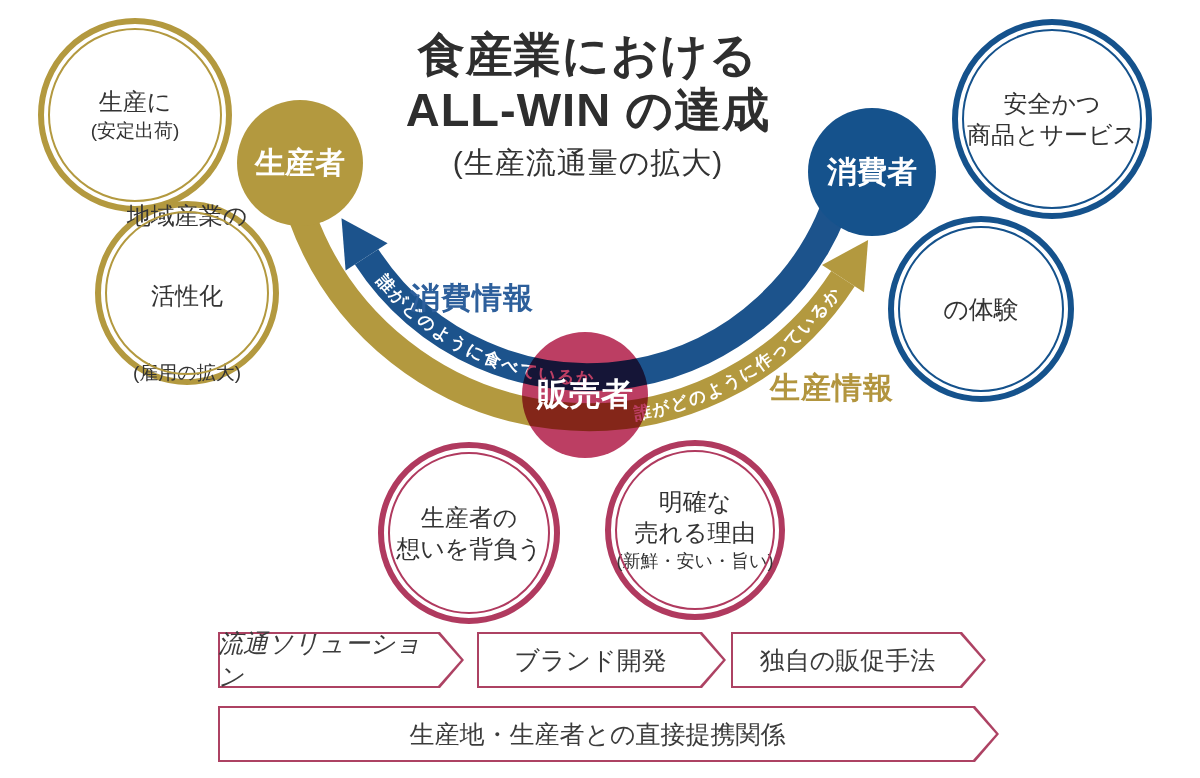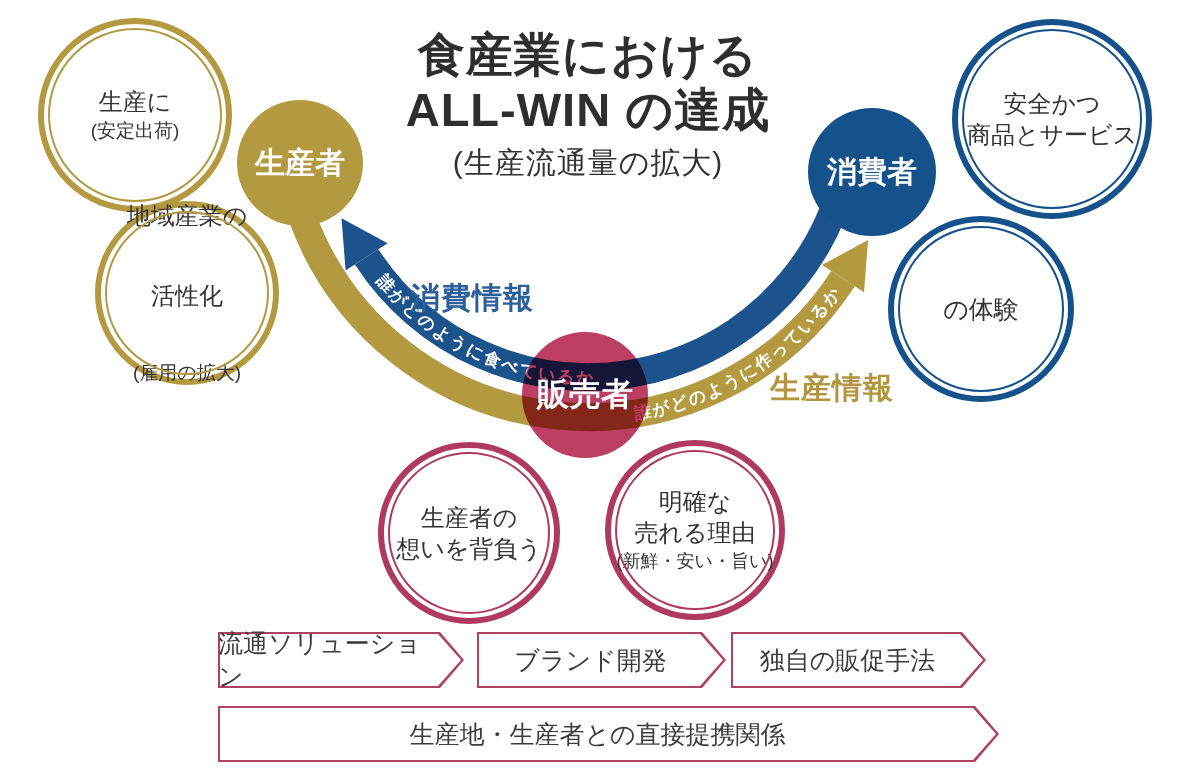--- a/index.html
+++ b/index.html
@@ -58,21 +58,21 @@
   .flow-production  { left:770px; top:368px; color:#b2953e; }
 
   
   .chev { z-index:2; height:56px; }
   .chev-outer { position:absolute; inset:0; background:#ad4263;
     clip-path:polygon(0 0, calc(100% - 24px) 0, 100% 50%, calc(100% - 24px) 100%, 0 100%); }
   .chev-inner { position:absolute; top:2px; bottom:2px; left:2px; right:3px; background:#fff;
     clip-path:polygon(0 0, calc(100% - 23px) 0, 100% 50%, calc(100% - 23px) 100%, 0 100%); }
   .chev-label { position:absolute; inset:0; display:flex; align-items:center; justify-content:center;
     padding-right:22px; font-size:25px; color:#3c3c3c; font-weight:500; }
-  .chev-1 { left:218px; top:632px; width:246px; }
+  .chev-1 { left:218px; top:632px; width:246px;font-style:italic; }
   .chev-2 { left:477px; top:632px; width:241px;padding-left:8px; }
   .chev-3 { left:731px; top:632px; width:255px; }
   .chev-wide { left:218px; top:706px; width:752px;padding-left:29px; }
 </style>
 </head>
 <body>
 
 <svg class="bands abs" width="1200" height="778" viewBox="0 0 1200 778">
   <path id="bluePath" d="M 366.6 256.8 A 264 264 0 0 0 844.2 176.9" fill="none" stroke="#1c538c" stroke-width="28"></path>
   <polygon points="341.5,218.2 387.6,243.2 345.6,270.4" fill="#1c538c"></polygon>

